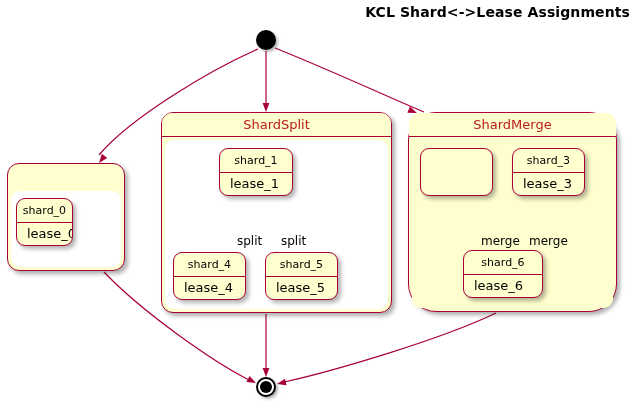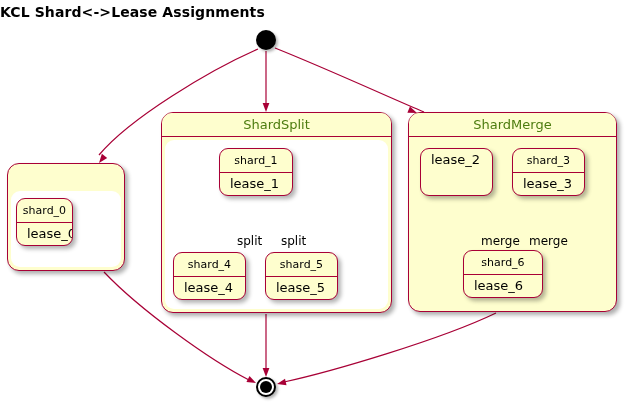--- a/index.html
+++ b/index.html
@@ -20,41 +20,41 @@
     left: 0;
     top: 0;
     width: 630px;
     height: 405px;
   }
   .diagram-title {
     position: absolute;
     left: 0;
     top: 4px;
     width: 630px;
-    text-align: left;
+    text-align: right;
     font-size: 14px;
     font-weight: bold;
     color: #000000;
     letter-spacing: 0.1px;
   }
   
   .composite {
     position: absolute;
     box-sizing: border-box;
     border: 1.5px solid #A80036;
     border-radius: 12px;
     background: #FEFECE;
     box-shadow: 3px 3px 4px rgba(0,0,0,0.32);
   }
   .composite-title {
     height: 23px;
     line-height: 23px;
     text-align: center;
     font-size: 13px;
-    color: #4d7c0f;
+    color: #b91c1c;
     border-bottom: 1.5px solid #A80036;
     background: #FEFECE;
     border-radius: 10px 10px 0 0;
   }
   .composite-body {
     position: absolute;
     left: 0;
     right: 0;
     top: 24px;
     bottom: 0;
@@ -154,21 +154,21 @@
     </svg>
 
   <div id="composite-layer">
       <div class="composite" style="left: 7px; top: 163px; width: 118px; height: 108px;">
         <div class="composite-body body-white"></div>
       </div>
       <div class="composite" style="left: 161px; top: 112px; width: 231px; height: 201px;">
         <div class="composite-title">ShardSplit</div>
         <div class="composite-body body-white"></div>
       </div>
-      <div class="composite" style="left: 408px; top: 112px; width: 209px; height: 200px;">
+      <div class="composite" style="left: 408px; top: 112px; width: 209px; height: 200px; border-radius: 28px;">
         <div class="composite-title">ShardMerge</div>
         <div class="composite-body body-yellow"></div>
       </div>
     </div>
   <div id="node-layer">
       <div class="node" style="left: 16px; top: 198px; width: 57px; height: 48px;">
         <div class="node-name">shard_0</div>
         <div class="node-attr">lease_0</div>
       </div>
       <div class="node" style="left: 219px; top: 148px; width: 74px; height: 48px;">
@@ -177,21 +177,20 @@
       </div>
       <div class="node" style="left: 173px; top: 252px; width: 73px; height: 48px;">
         <div class="node-name">shard_4</div>
         <div class="node-attr">lease_4</div>
       </div>
       <div class="node" style="left: 265px; top: 252px; width: 73px; height: 48px;">
         <div class="node-name">shard_5</div>
         <div class="node-attr">lease_5</div>
       </div>
       <div class="node" style="left: 420px; top: 148px; width: 73px; height: 48px;">
-        <div class="node-attr">lease_2</div>
       </div>
       <div class="node" style="left: 512px; top: 148px; width: 73px; height: 48px;">
         <div class="node-name">shard_3</div>
         <div class="node-attr">lease_3</div>
       </div>
       <div class="node" style="left: 463px; top: 250px; width: 80px; height: 48px;">
         <div class="node-name">shard_6</div>
         <div class="node-attr">lease_6</div>
       </div>
     </div>

